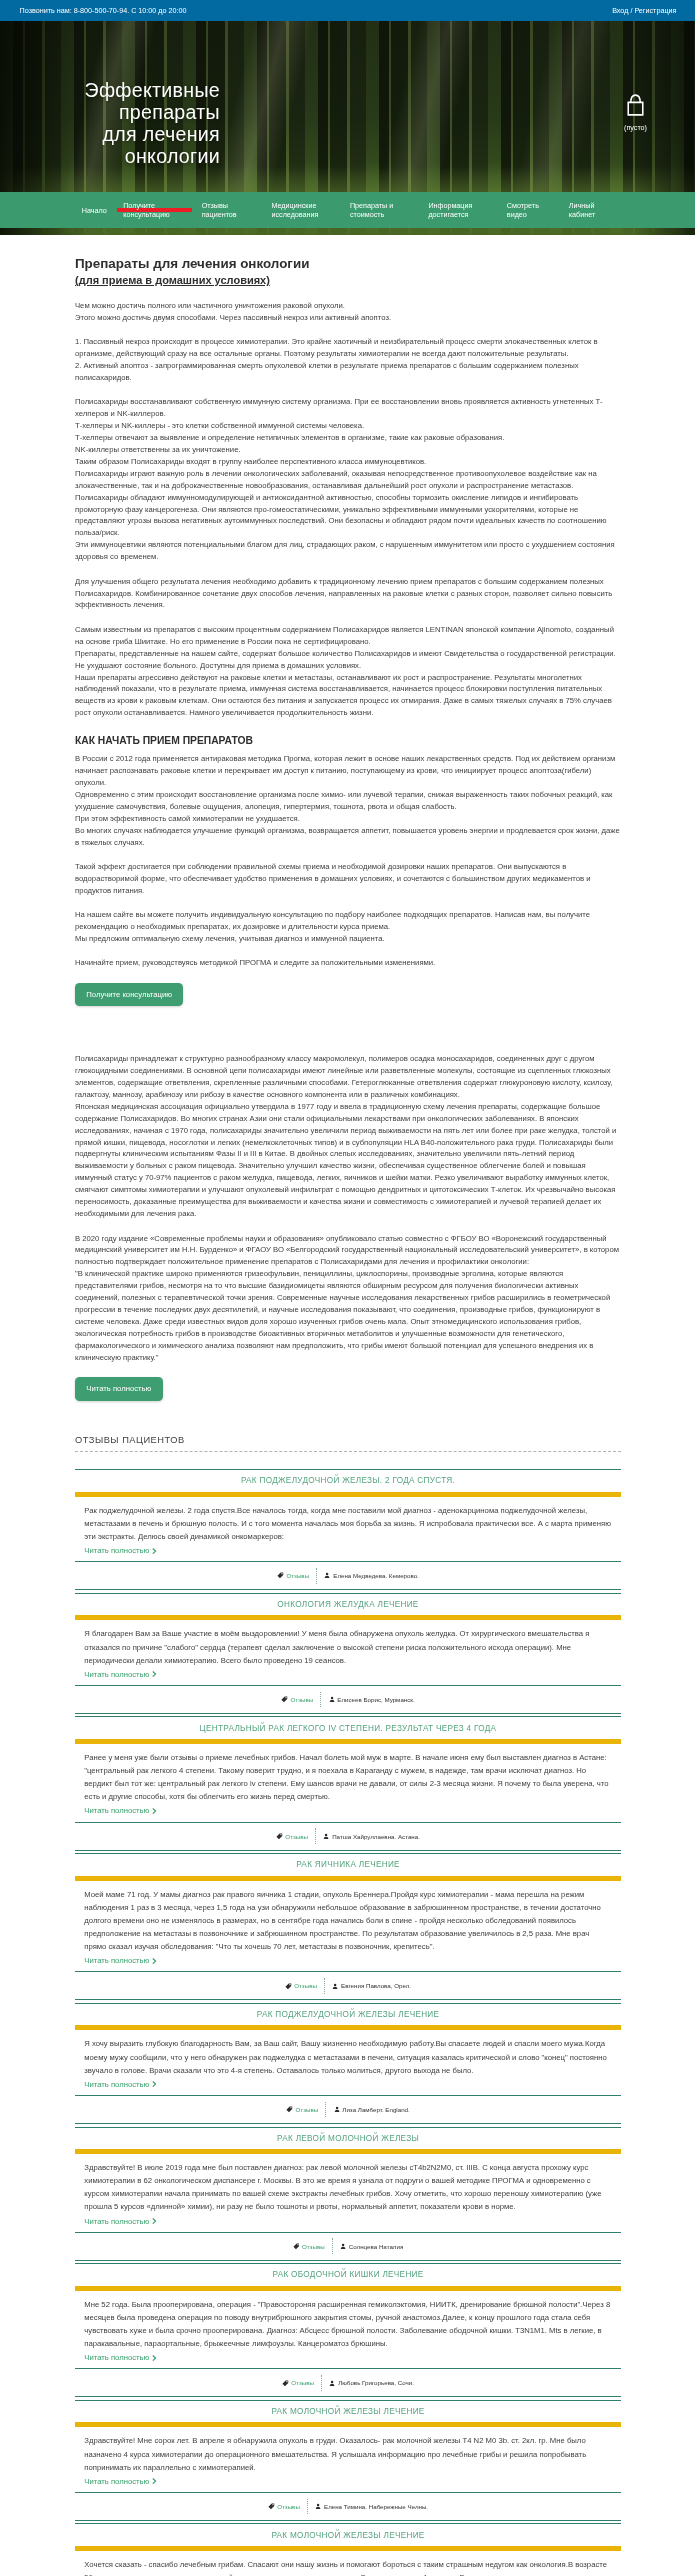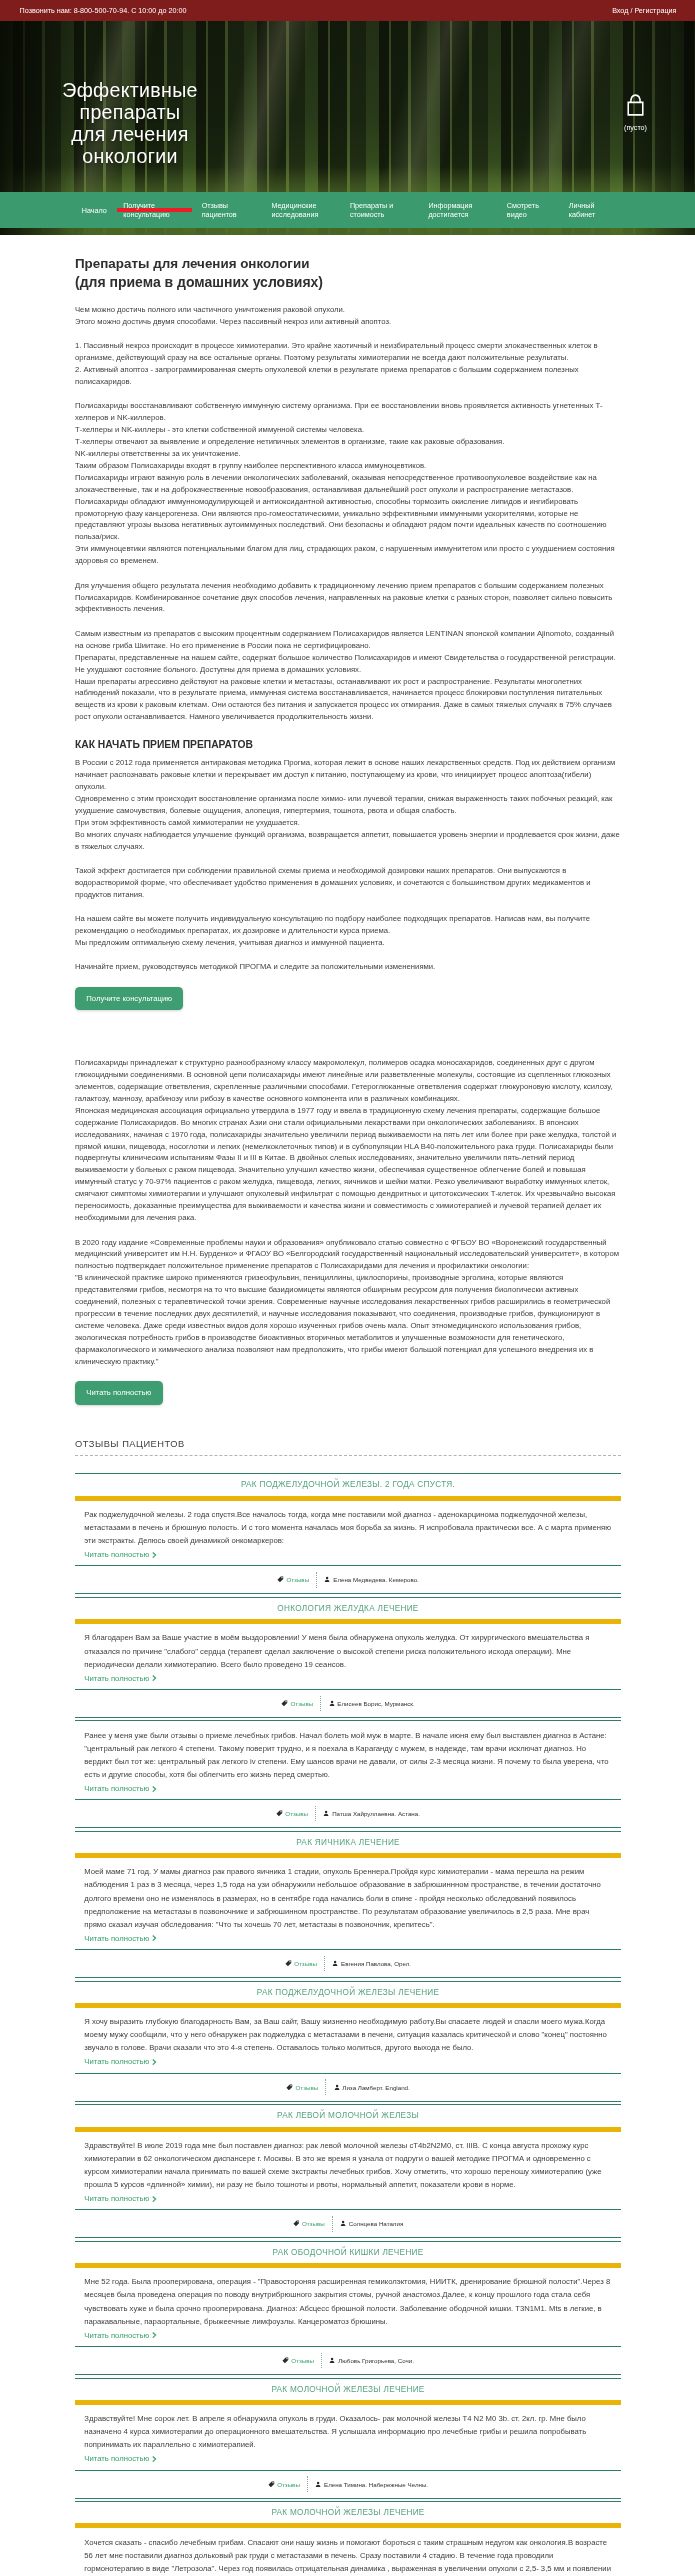--- a/index.html
+++ b/index.html
@@ -3,21 +3,21 @@
 <meta charset="utf-8">
 <style>
   html,body{margin:0;padding:0;}
   body{
     width:696px;margin:0 auto;background:#fff;
     font-family:"Liberation Sans","DejaVu Sans",sans-serif;
     color:#3f3f3f;
   }
   
   .topbar{
-    height:20.6px;background:#7f1d1d;color:#fff;
+    height:20.6px;background:#0369a1;color:#fff;
     display:flex;align-items:center;justify-content:space-between;
     padding:0 19.6px;font-size:7.2px;
   }
   .topbar a{color:#fff;text-decoration:none;}
   
   .hero{
     position:relative;height:214px;overflow:hidden;
     background-color:#2c3f1e;
     background-image:
       linear-gradient(90deg, rgba(5,8,3,.88) 0%, rgba(5,8,3,0) 13%),
@@ -29,21 +29,21 @@
                       rgba(255,248,200,0) 74%, rgba(255,248,200,.10) 78%, rgba(255,248,200,0) 82%),
       repeating-linear-gradient(90deg,
         rgba(10,14,6,0) 0 13.4px, rgba(10,14,6,.78) 13.4px 23px,
         rgba(122,138,72,.22) 23px 25px, rgba(8,12,5,.62) 25px 42px,
         rgba(160,180,95,.18) 42px 45px, rgba(12,16,8,.5) 45px 61px),
       linear-gradient(180deg,#222f15 0%,#283a19 45%,#33491d 65%,#48642a 80%,#5d7c30 90%,#4c6a24 100%);
   }
   .hero-title{
     position:absolute;left:40px;top:58px;width:180px;
     color:#fff;font-size:19.6px;line-height:1.13;font-weight:500;
-    text-align:center;white-space:pre-line;letter-spacing:0.3px;
+    text-align:right;white-space:pre-line;letter-spacing:0.3px;
     text-shadow:0 0.5px 3.1px rgba(0,0,0,.35);
   }
   .cart{
     position:absolute;right:32px;top:71px;width:57px;
     display:flex;flex-direction:column;align-items:center;color:#fff;cursor:pointer;
   }
   .cart svg{display:block;}
   .cart-label{margin-top:4.1px;font-size:7.2px;}
   
   .nav{
@@ -53,21 +53,21 @@
   .nav-inner{width:546px;margin:16px auto;display:flex;align-items:stretch;gap:3.1px;}
   .nav-item{
     display:flex;align-items:center;color:#fff;font-size:7.2px;line-height:1.3;
     padding:0 6.7px;max-width:62px;cursor:pointer;
   }
   .nav-item.active{background:#ee1c25;}
   
   .container{width:546px;margin:0 auto;}
   .article{padding-top:21.6px;}
   .page-title{font-size:13.4px;font-weight:bold;color:#2f2f2f;margin:0 0 3.1px 0;}
-  .page-subtitle{font-size:14px;font-weight:bold;color:#2f2f2f;margin:0 0 13.4px 0;}
+  .page-subtitle{font-size:11px;font-weight:bold;color:#2f2f2f;margin:0 0 13.4px 0;text-decoration:underline;}
   .para{font-size:7.7px;line-height:1.55;margin:0;}
   .para.bold{font-weight:normal;}
   .para.gap{height:12.4px;}
   .h2{font-size:10.3px;font-weight:bold;color:#2f2f2f;text-transform:uppercase;margin:15.5px 0 7.2px 0;}
   .btn{
     display:inline-block;background:#3f9e71;color:#fff;font-size:7.7px;
     padding:7.2px 11.3px;border-radius:4.6px;border:none;cursor:pointer;
     box-shadow:0 1px 2.6px rgba(0,0,0,.18);font-family:inherit;
   }
   .btn-row1{margin:13.4px 0 47px 0;}
@@ -245,20 +245,21 @@
       <span class="rv-author">
         <svg width="6.2" height="6.7" viewBox="0 0 16 16">
           <circle cx="8" cy="4.5" r="3.2" fill="#2b2b2b"></circle>
           <path d="M2 15 c0-4.2 3-6.2 6-6.2 s6 2 6 6.2 Z" fill="#2b2b2b"></path>
         </svg>
         <span>Елисеев Борис, Мурманск.</span>
       </span>
     </div>
   </article>
       <article class="rv-card">
+    <h3 class="rv-title">ЦЕНТРАЛЬНЫЙ РАК ЛЕГКОГО IV СТЕПЕНИ. РЕЗУЛЬТАТ ЧЕРЕЗ 4 ГОДА</h3>
     <div class="rv-body">
       <p class="rv-text">Ранее у меня уже были отзывы о приеме лечебных грибов. Начал болеть мой муж в марте. В начале июня ему был выставлен диагноз в Астане: "центральный рак легкого 4 степени. Такому поверит трудно, и я поехала в Караганду с мужем, в надежде, там врачи исключат диагноз. Но вердикт был тот же: центральный рак легкого iv степени. Ему шансов врачи не давали, от силы 2-3 месяца жизни. Я почему то была уверена, что есть и другие способы, хотя бы облегчить его жизнь перед смертью.</p>
       <a class="rv-more">
         <span>Читать полностью</span>
         <svg width="4.6" height="6.2" viewBox="0 0 9 12">
           <path d="M1.5 1 L7 6 L1.5 11" fill="none" stroke="#3aa06d" stroke-width="2.4"></path>
         </svg>
       </a>
     </div>
     <div class="rv-meta">

